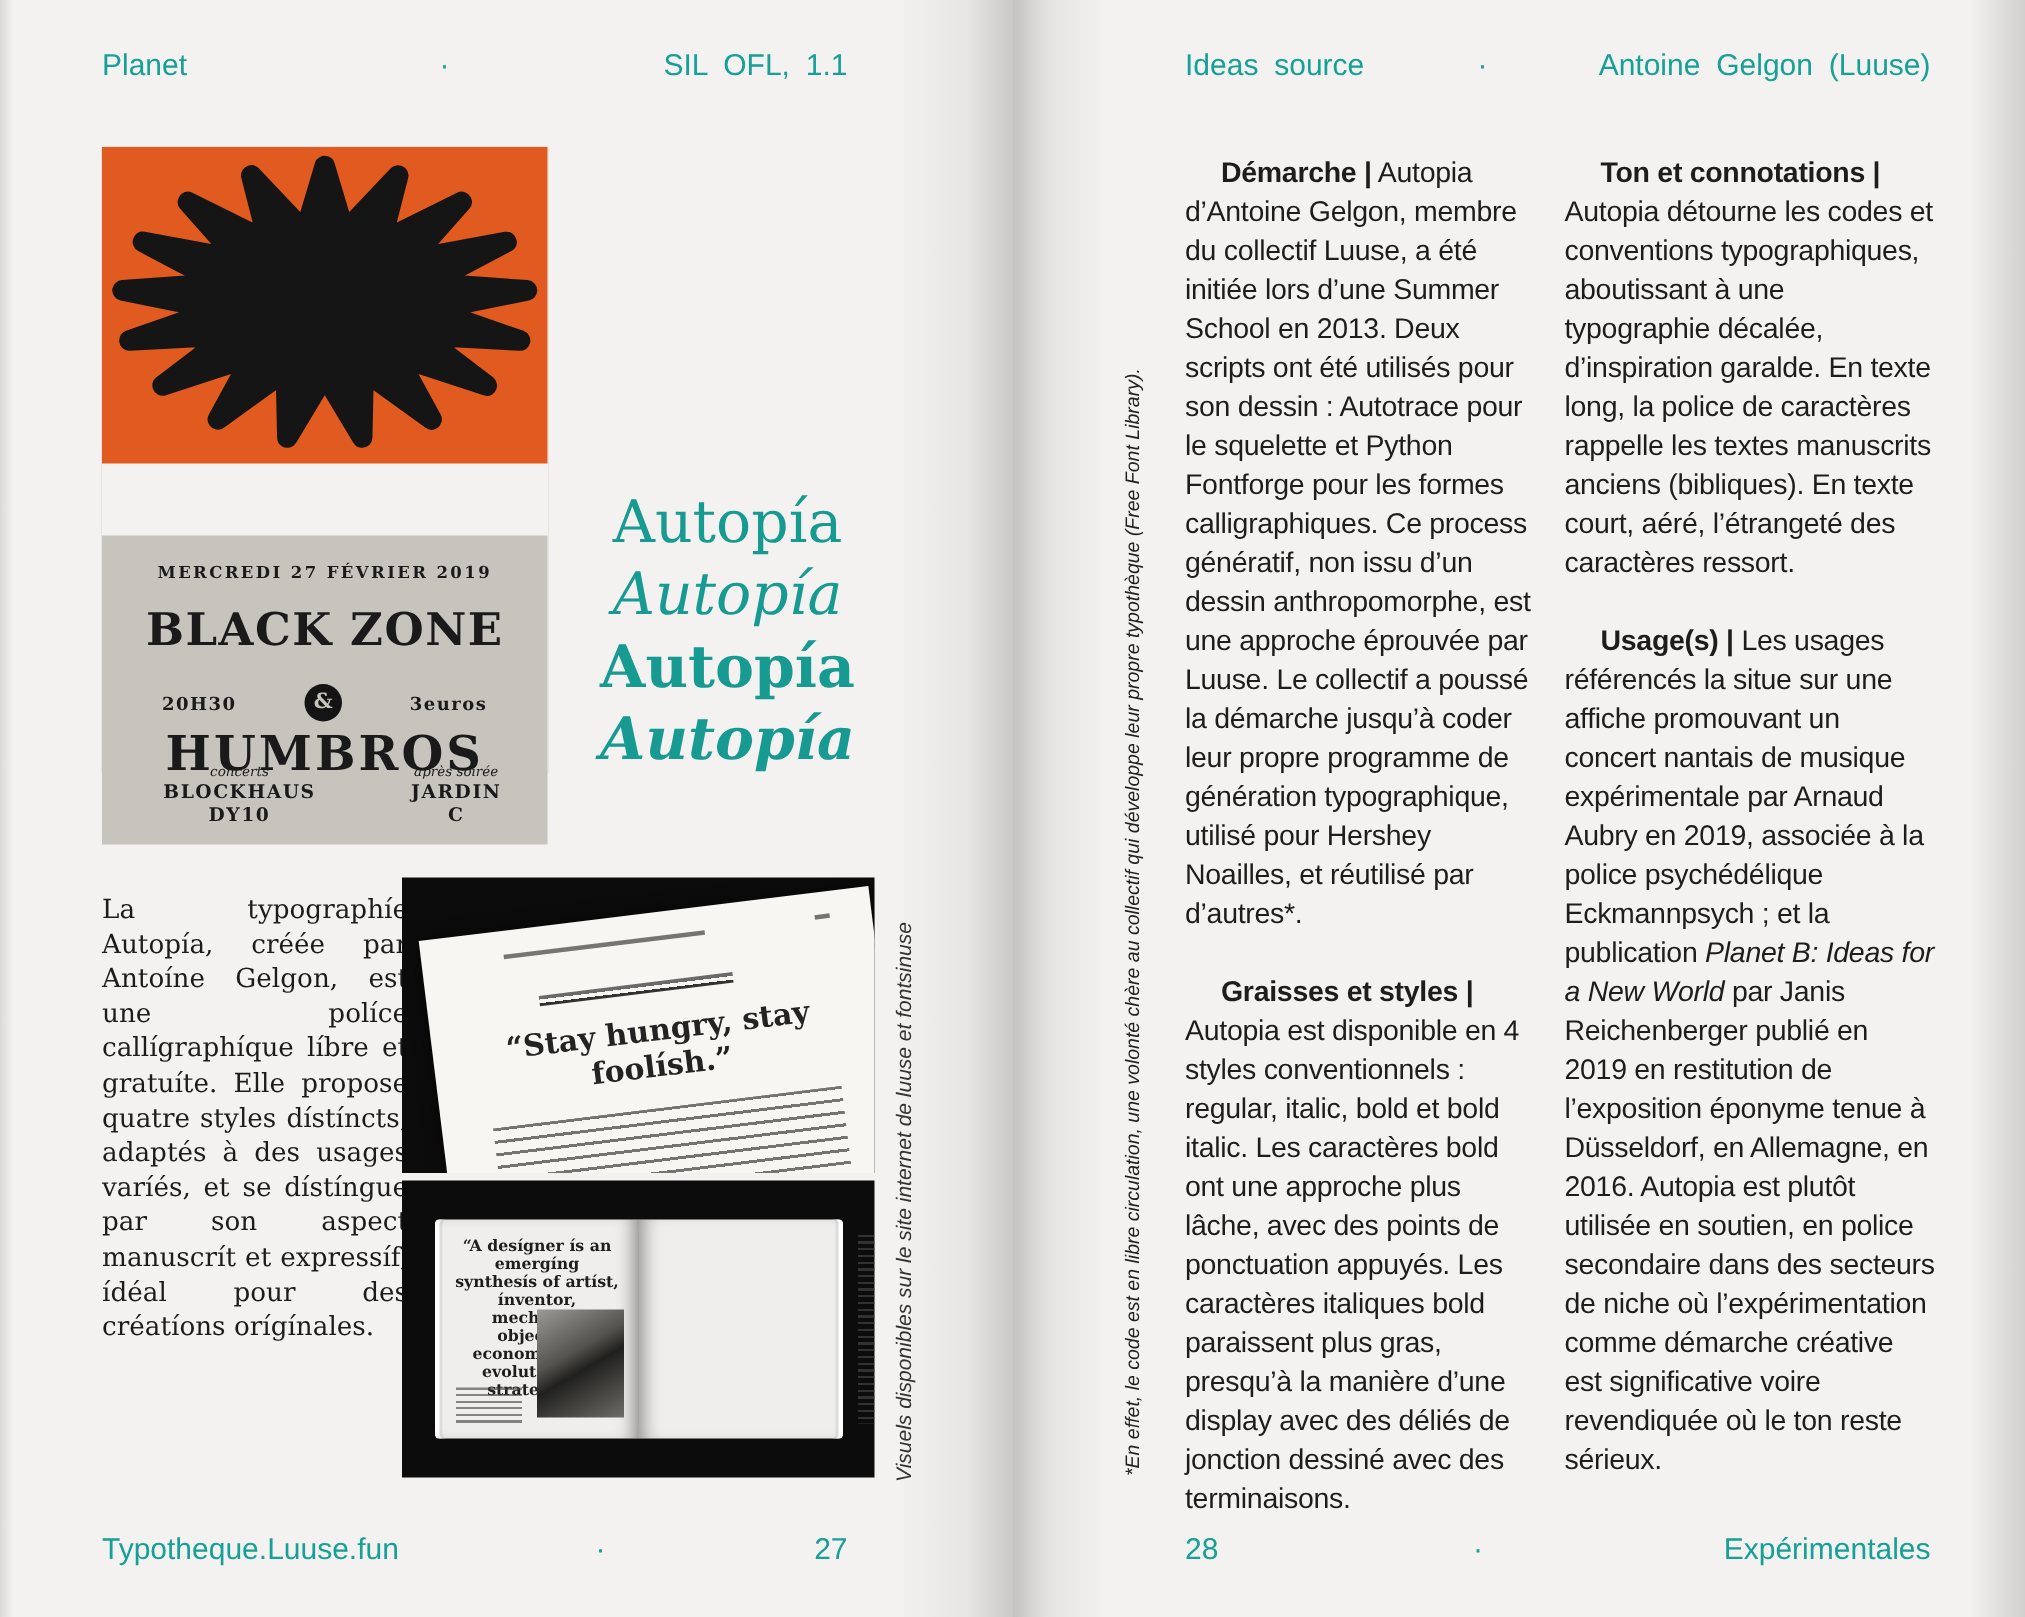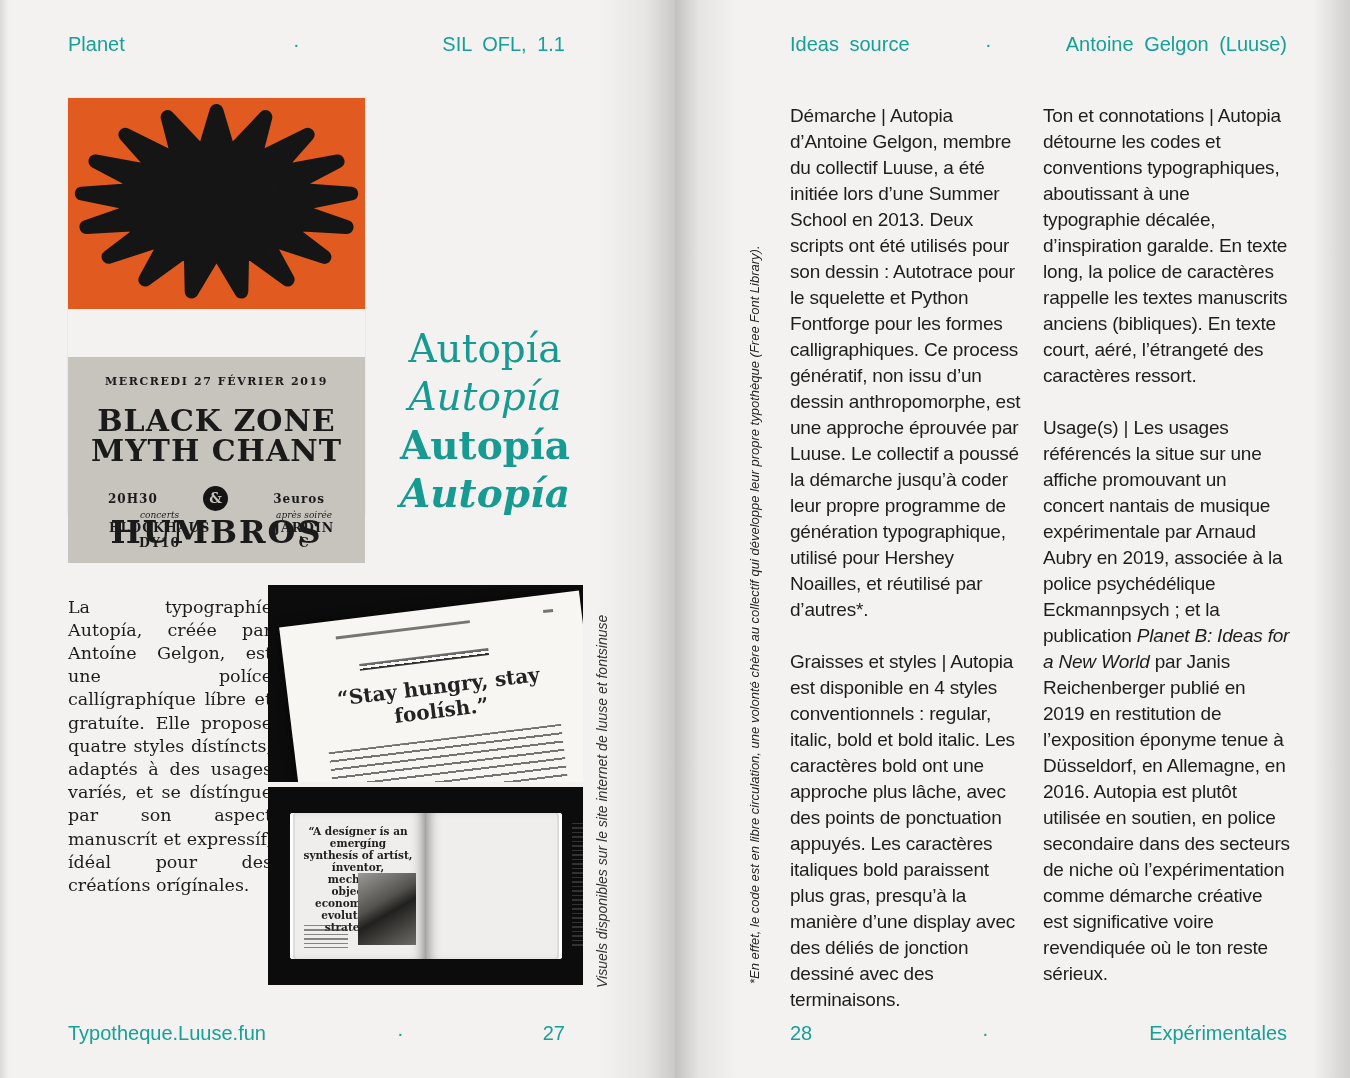--- a/index.html
+++ b/index.html
@@ -92,21 +92,21 @@
          font-style:italic;color:#333;}
   .vcap{left:594px;top:988px;font-size:14px;}
   .vnote{left:747px;top:984px;font-size:13px;color:#222;}
 
   
   .col{position:absolute;top:103px;font-size:19px;line-height:26px;color:#1d1d1d;letter-spacing:-0.2px;}
   .col1{left:790px;width:236px;}
   .col2{left:1043px;width:248px;}
   .col p{margin:0;}
   .col p + p{margin-top:26px;}
-  .lead{font-weight:normal;}
+  .lead{font-weight:bold;margin-left:24px;}
   .booktitle{font-style:italic;}
 </style>
 </head>
 <body>
 
 <div class="canvas">
 
   <section class="page left">
 
     <header class="runhead">
@@ -118,21 +118,20 @@
     <figure class="poster" style="margin:0">
       <div class="poster-top">
         <svg width="293" height="207" viewBox="0 0 297 211">
           <polygon fill="#151515" stroke="#151515" stroke-width="14" stroke-linejoin="round" points="148.5,11.0 161.9,55.8 198.4,17.3 186.9,62.3 241.5,35.3 206.8,74.5 272.0,62.5 218.7,90.6 285.9,95.4 221.2,108.5 281.2,129.5 213.8,125.8 258.6,160.0 197.7,140.2 221.1,183.1 174.9,149.7 173.9,195.4 148.5,153.0 123.1,195.4 122.1,149.7 75.9,183.1 99.3,140.2 38.4,160.0 83.2,125.8 15.8,129.5 75.8,108.5 11.1,95.4 78.3,90.6 25.0,62.5 90.2,74.5 55.5,35.3 110.1,62.3 98.6,17.3 135.1,55.8"></polygon>
         </svg>
       </div>
       <div class="poster-bottom">
         <div class="poster-date">MERCREDI 27 FÉVRIER 2019</div>
         <div class="poster-title">
           <div>BLACK ZONE</div>
-          <div>MYTH CHANT</div>
         </div>
         <div class="poster-row">
           <span class="poster-time">20H30</span>
           <span class="amp-circle">&amp;</span>
           <span class="poster-price">3euros</span>
         </div>
         <div class="poster-band">HUMBROS</div>
         <div class="poster-credits">
           <div class="credit">
             <div class="credit-label">concerts</div>

